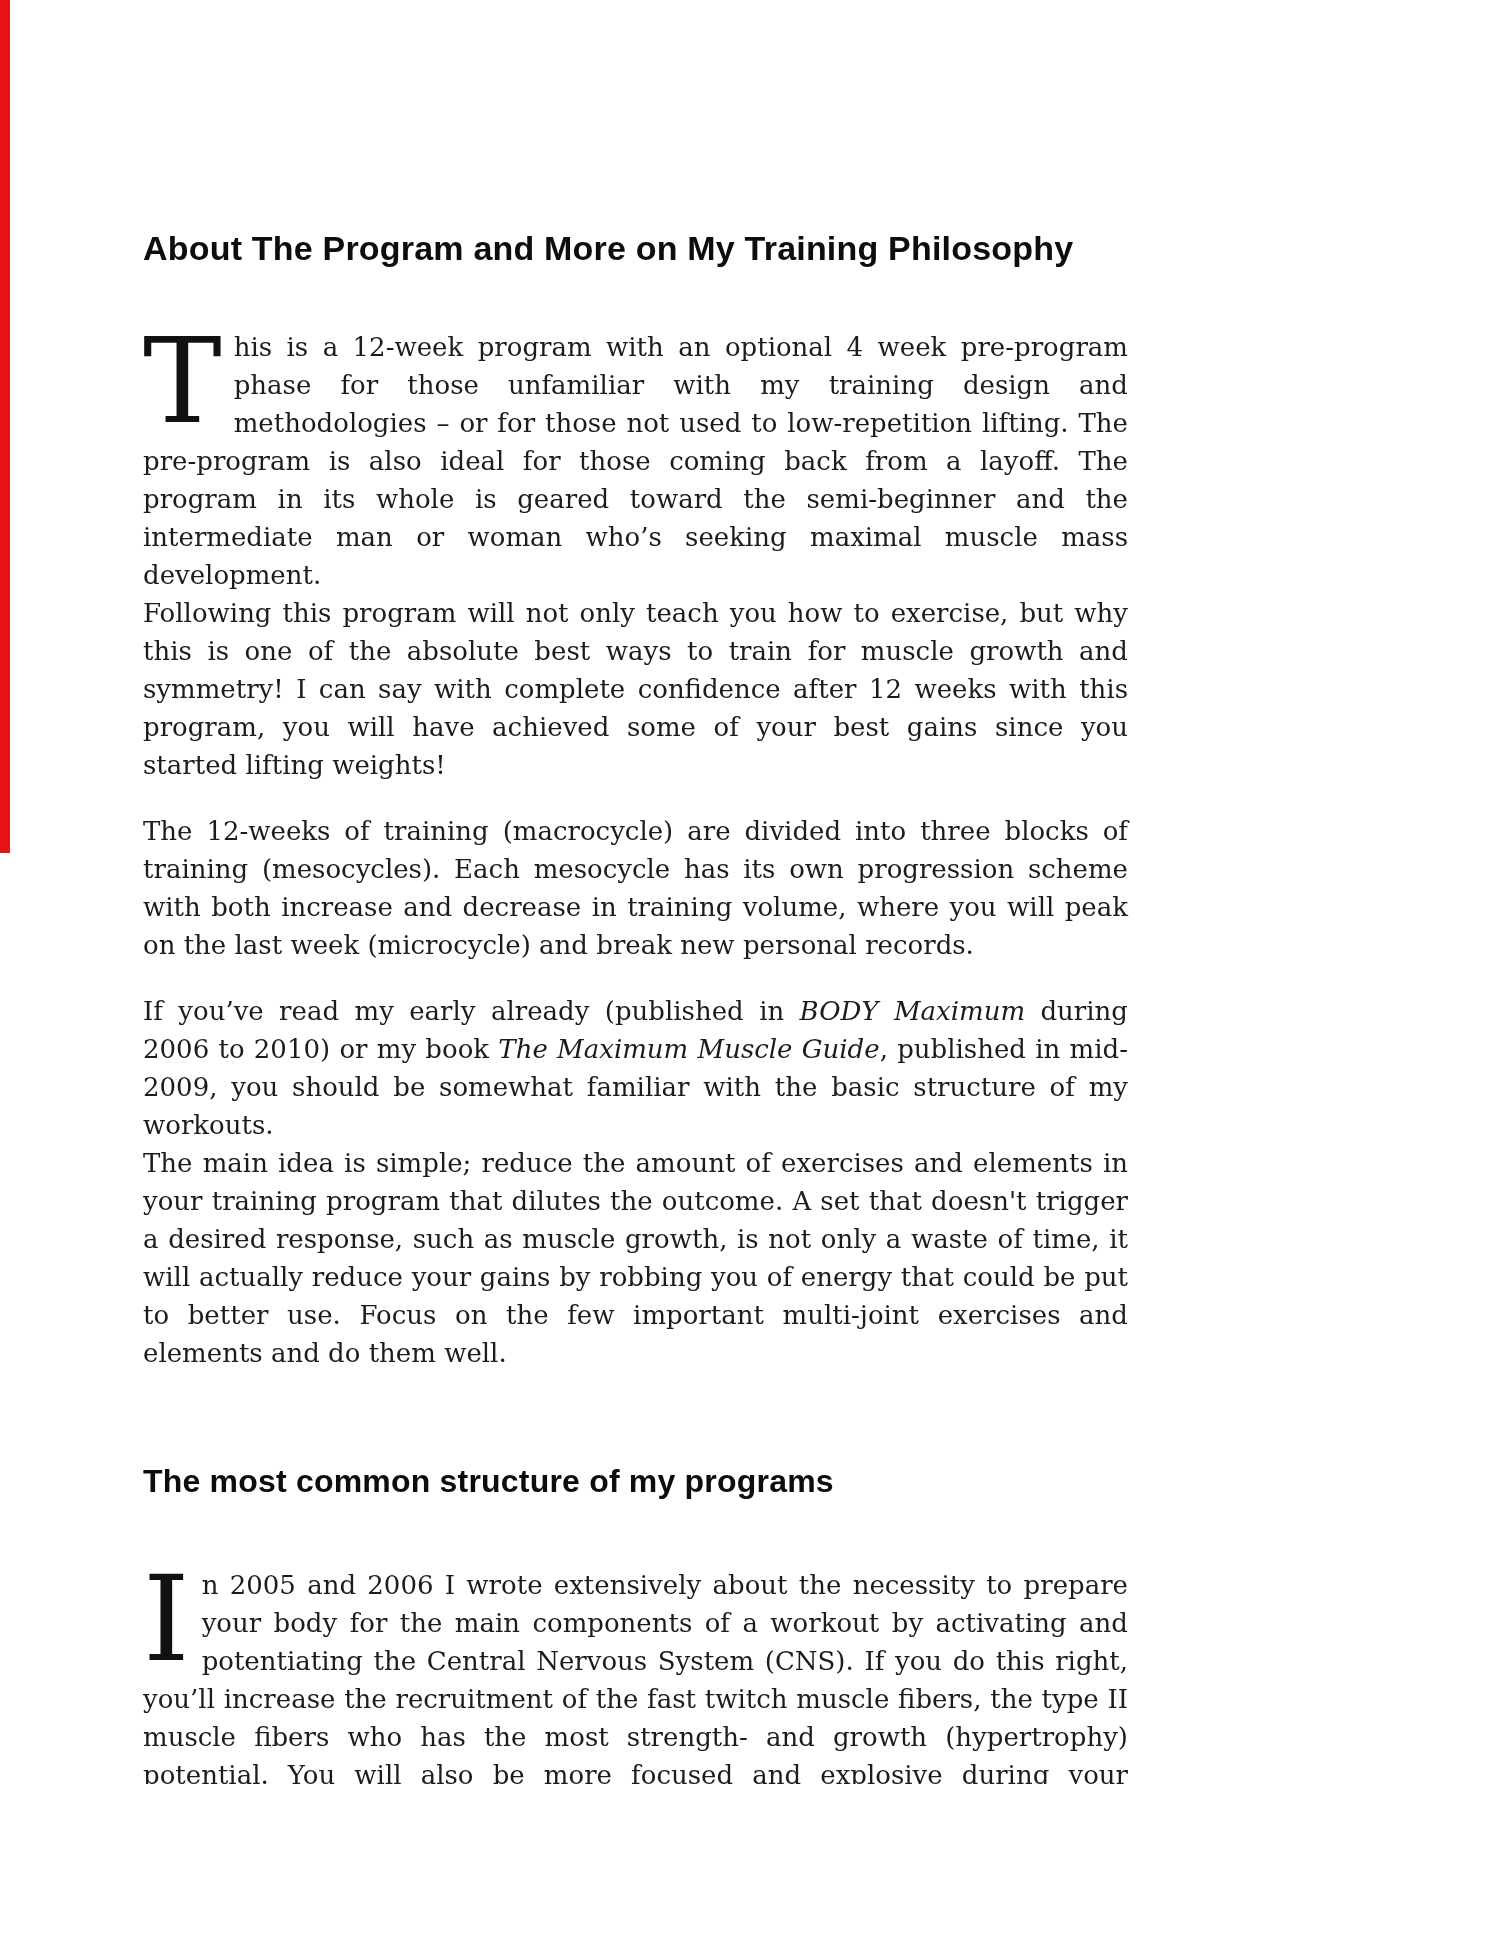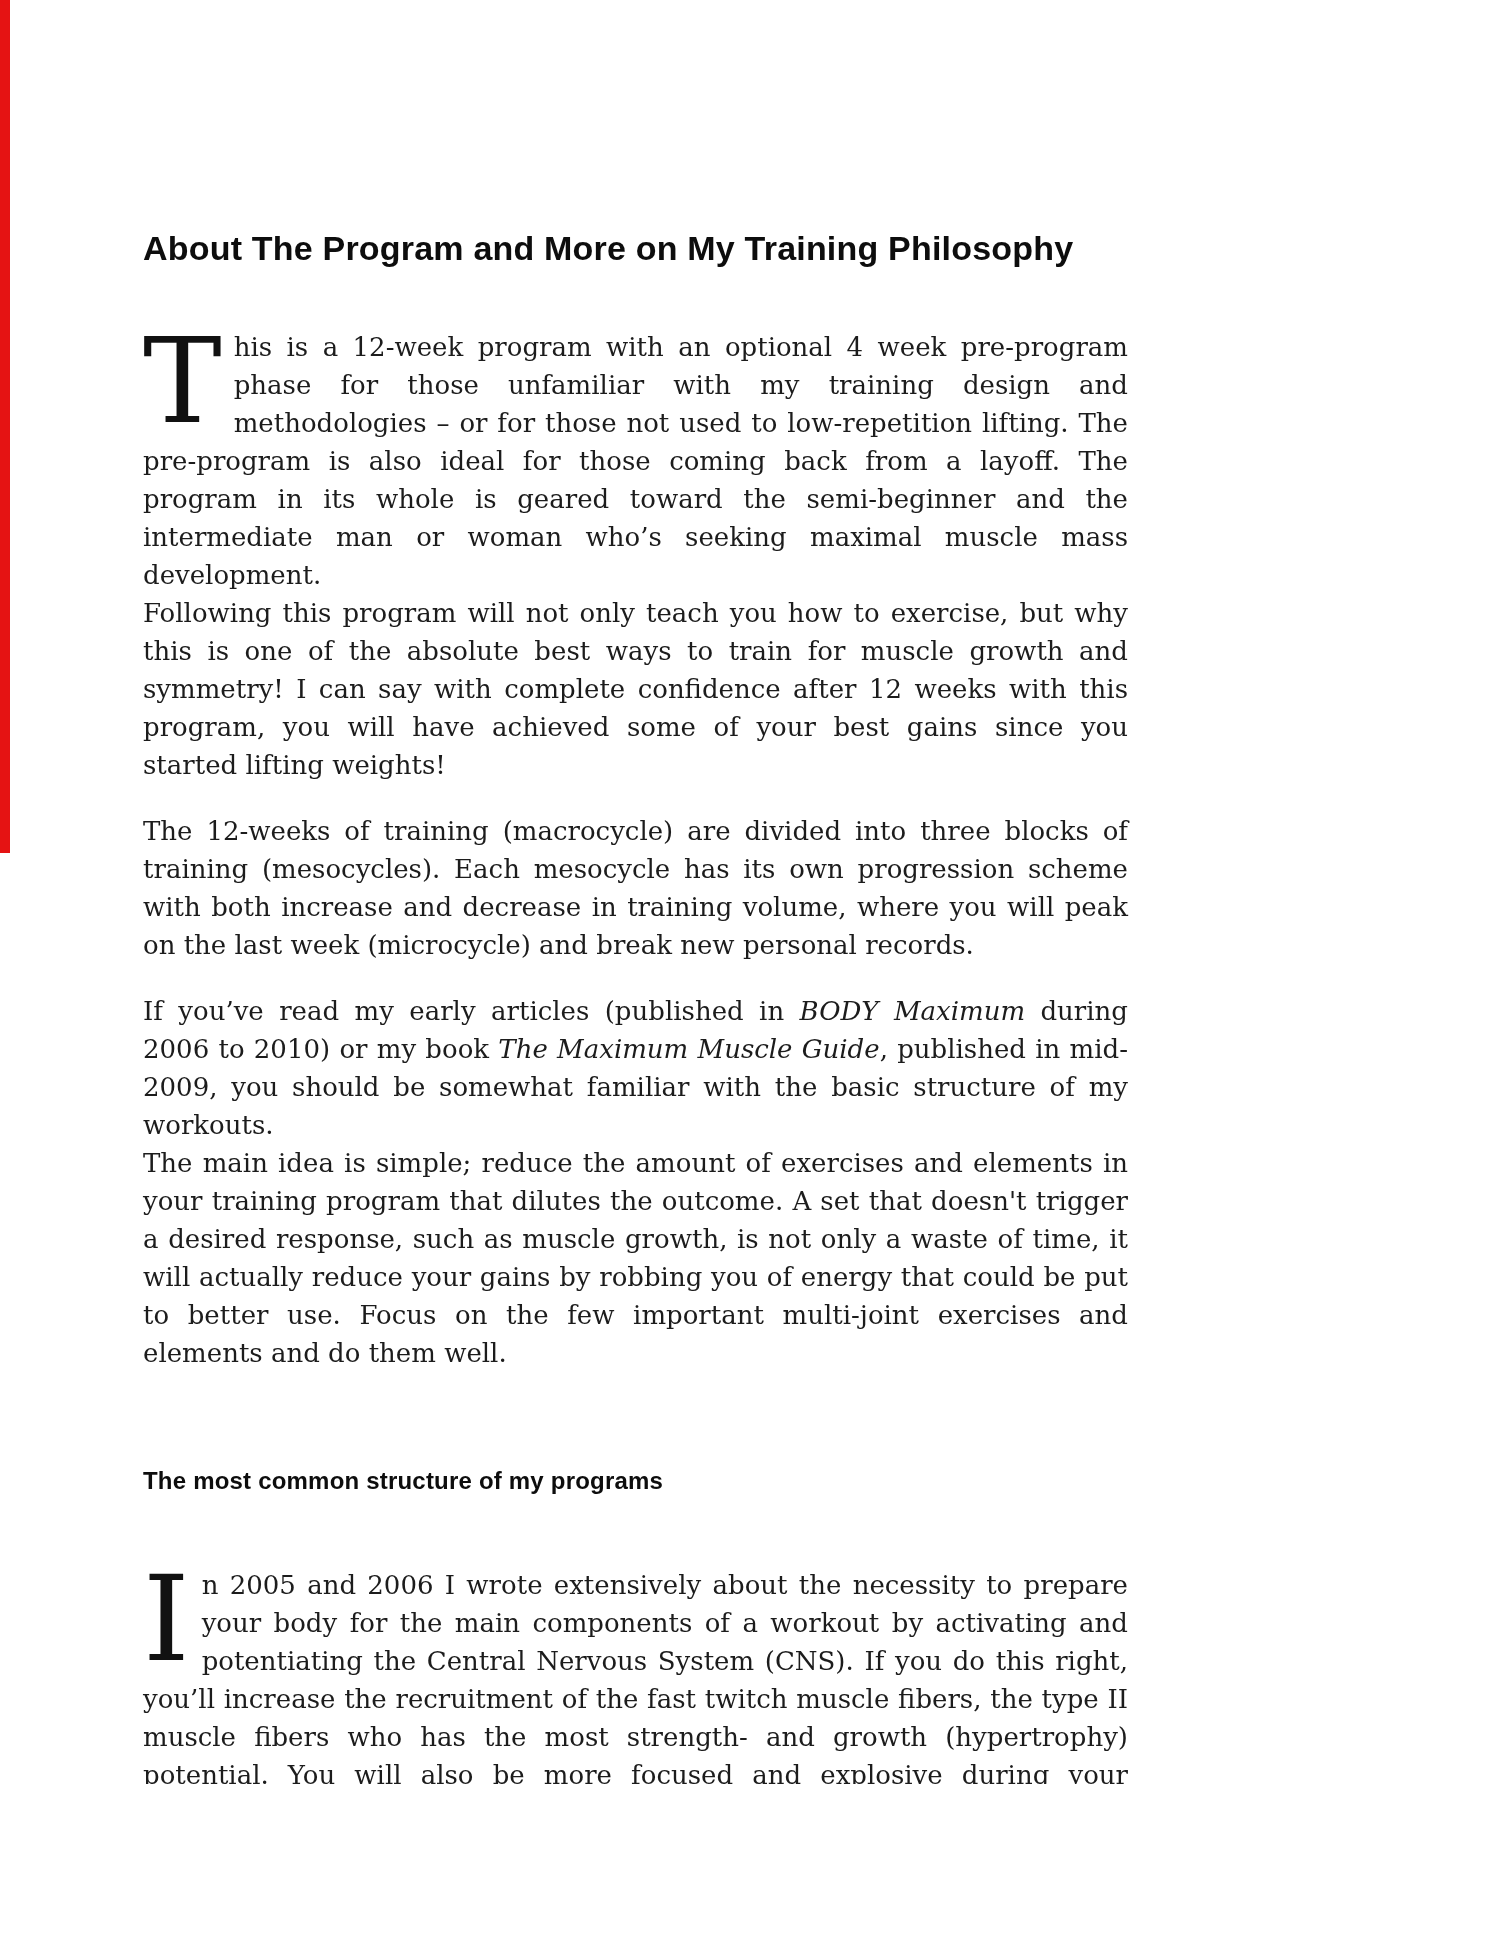--- a/index.html
+++ b/index.html
@@ -37,21 +37,21 @@
     font-weight: 700;
     color: #0d0d0d;
     letter-spacing: 0.2px;
   }
   h1.doc-heading {
     font-size: 34px;
     line-height: 40px;
     margin: 0 0 60px 0;
   }
   h2.doc-heading {
-    font-size: 24px;
+    font-size: 32px;
     line-height: 38px;
     margin: 90px 0 66px 0;
   }
   p.body {
     font-size: 26px;
     line-height: 38px;
     text-align: justify;
     margin: 0;
   }
   p.gap-above {
@@ -87,21 +87,21 @@
   <div class="content">
 
     <h1 class="doc-heading">About The Program and More on My Training Philosophy</h1>
 
     <p class="body"><span class="dropcap">T</span><span>his is a 12-week program with an optional 4 week pre-program phase for those unfamiliar with my training design and methodologies – or for those not used to low-repetition lifting. The pre-program is also ideal for those coming back from a layoff. The program in its whole is geared toward the semi-beginner and the intermediate man or woman who’s seeking maximal muscle mass development.</span></p>
 
     <p class="body"><span>Following this program will not only teach you how to exercise, but why this is one of the absolute best ways to train for muscle growth and symmetry! I can say with complete confidence after 12 weeks with this program, you will have achieved some of your best gains since you started lifting weights!</span></p>
 
     <p class="body gap-above"><span>The 12-weeks of training (macrocycle) are divided into three blocks of training (mesocycles). Each mesocycle has its own progression scheme with both increase and decrease in training volume, where you will peak on the last week (microcycle) and break new personal records.</span></p>
 
-    <p class="body gap-above"><span>If you’ve read my early articles (published in </span><em class="ital">BODY Maximum</em><span> during 2006 to 2010) or my book </span><em class="ital">The Maximum Muscle Guide</em><span>, published in mid-2009, you should be somewhat familiar with the basic structure of my workouts.</span></p>
+    <p class="body gap-above"><span>If you’ve read my early already (published in </span><em class="ital">BODY Maximum</em><span> during 2006 to 2010) or my book </span><em class="ital">The Maximum Muscle Guide</em><span>, published in mid-2009, you should be somewhat familiar with the basic structure of my workouts.</span></p>
 
     <p class="body"><span>The main idea is simple; reduce the amount of exercises and elements in your training program that dilutes the outcome. A set that doesn't trigger a desired response, such as muscle growth, is not only a waste of time, it will actually reduce your gains by robbing you of energy that could be put to better use. Focus on the few important multi-joint exercises and elements and do them well.</span></p>
 
     <h2 class="doc-heading">The most common structure of my programs</h2>
 
     <p class="body"><span class="dropcap">I</span><span>n 2005 and 2006 I wrote extensively about the necessity to prepare your body for the main components of a workout by activating and potentiating the Central Nervous System (CNS). If you do this right, you’ll increase the recruitment of the fast twitch muscle fibers, the type II muscle fibers who has the most strength- and growth (hypertrophy) potential. You will also be more focused and explosive during your training session. One of the easiest ways to do this is by keeping the repetitions within 2 to 3 per set and ramping up the weight during 5 to 7 sets; starting at about 50 % of your max and ramp until you reach your maximum weight for the day that you can lift with proper form for two or three repetitions (your 2RM or 3RM). If you’re advanced and already have an efficient nervous system, you can do a few sets of explosive work followed by some isometric holds to get a similar effect. As an added bonus, those 5 to 7 sets or</span></p>
 
   </div>
 
   <div class="page-number">9</div>

